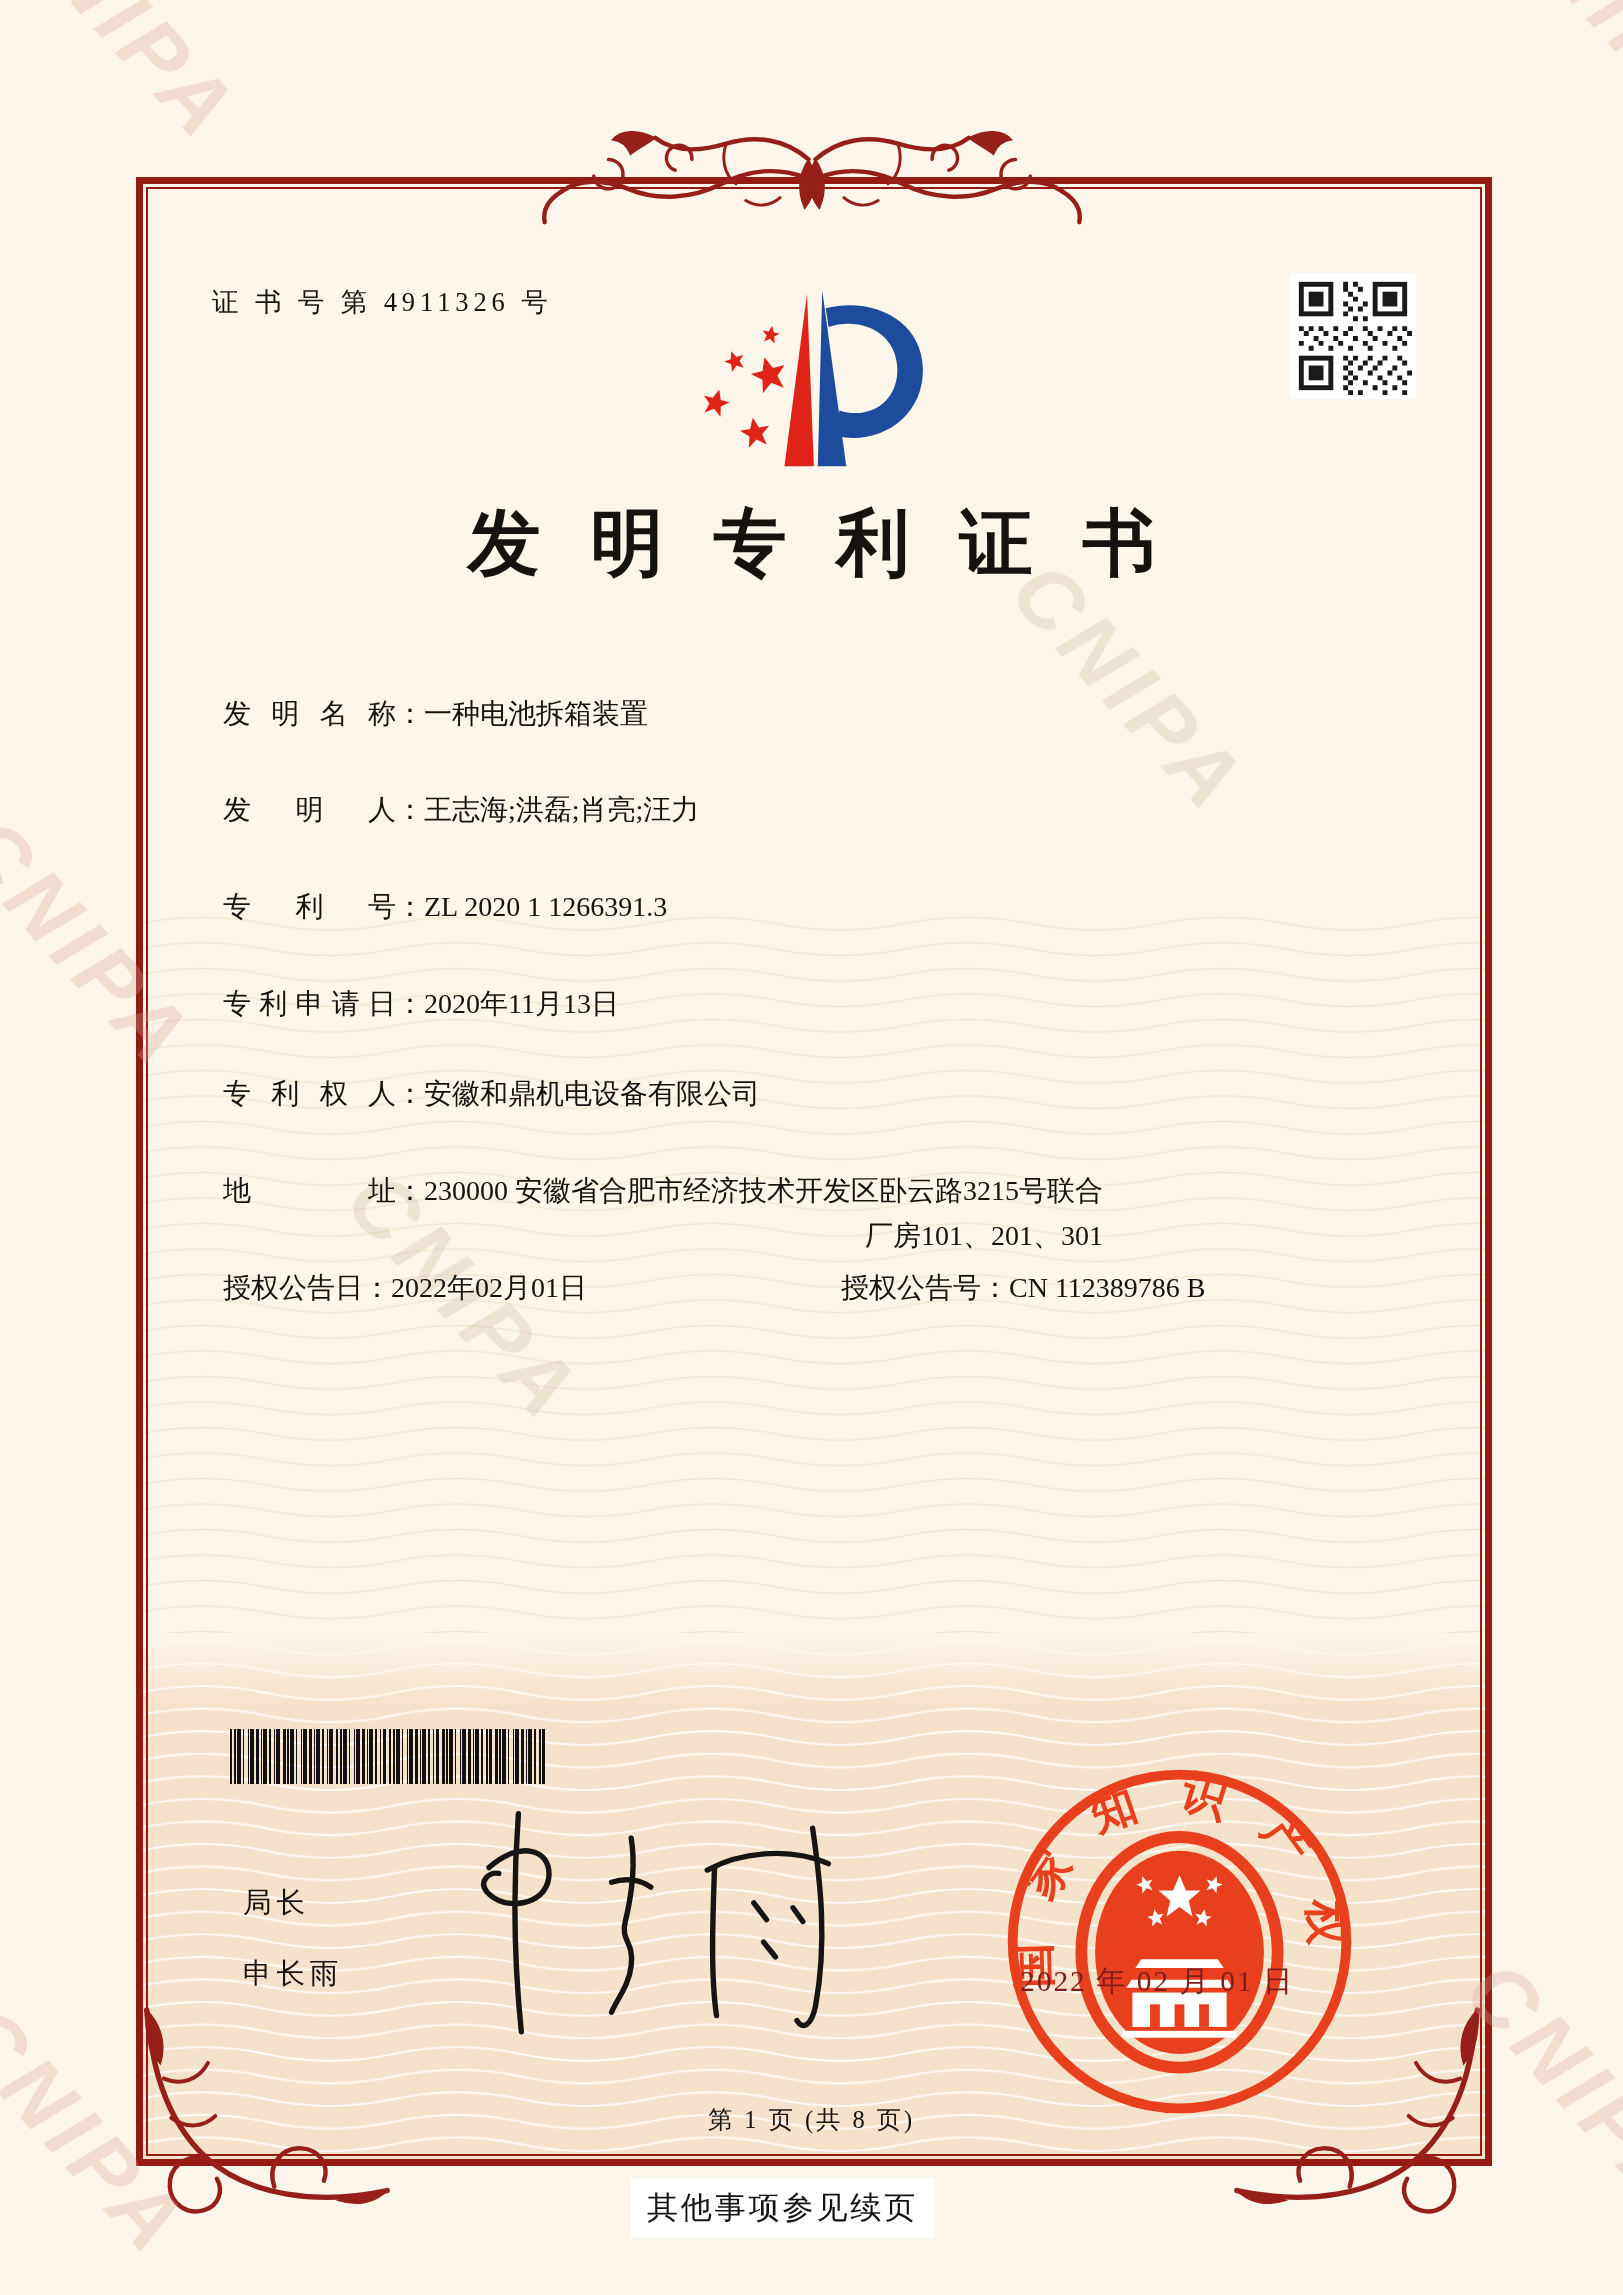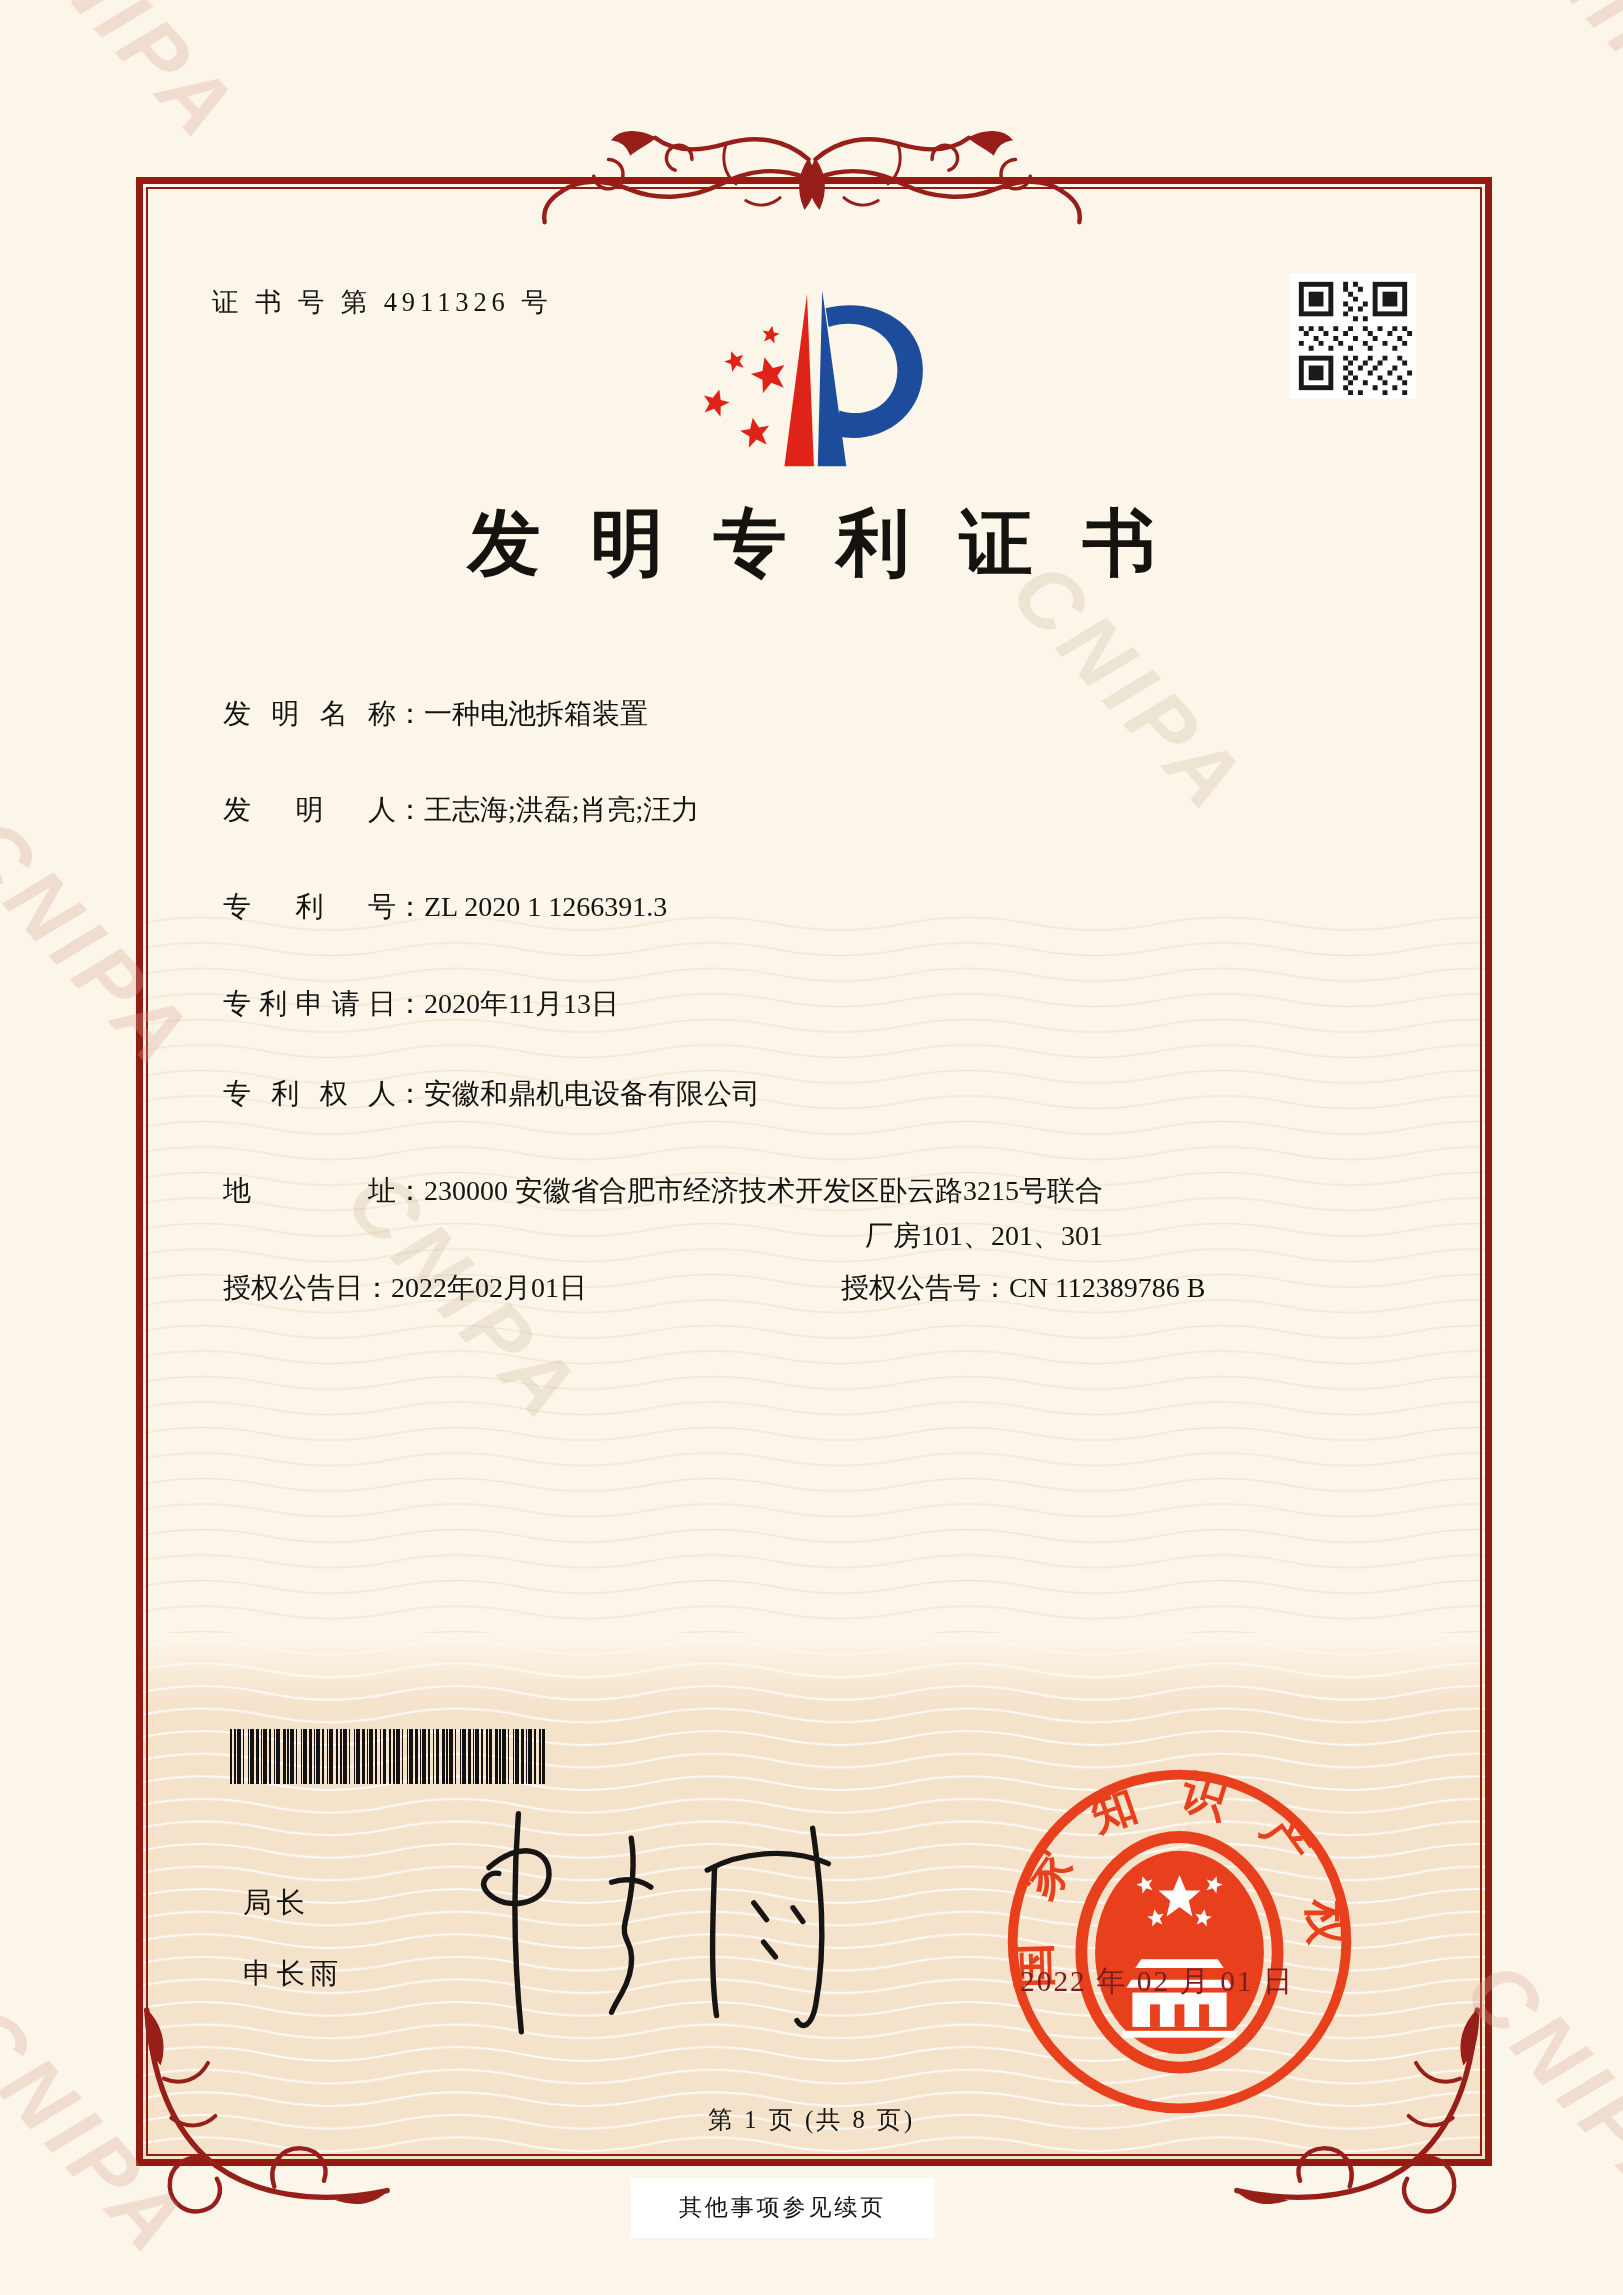--- a/index.html
+++ b/index.html
@@ -73,21 +73,21 @@
     position:absolute;left:1020px;top:1962px;width:308px;z-index:6;
     font-size:29.4px;letter-spacing:2px;color:#7f1d1d;white-space:nowrap;
   }
   .pagefoot{
     position:absolute;left:0;right:0;top:2103px;text-align:center;
     font-size:24.5px;letter-spacing:2.9px;z-index:5;
   }
   .notebox{
     position:absolute;left:631px;top:2178px;width:303px;height:60px;
     background:#ffffff;z-index:5;text-align:center;line-height:60px;
-    font-size:23px;letter-spacing:2.9px;
+    font-size:31px;letter-spacing:2.9px;
   }
   .ornament{position:absolute;z-index:3;pointer-events:none;}
   .logo{position:absolute;left:697px;top:263px;z-index:5;}
   .qr{position:absolute;left:1290px;top:273px;z-index:5;}
 </style>
 </head>
 <body>
 
 <svg width="0" height="0" style="position:absolute">
   <defs>

